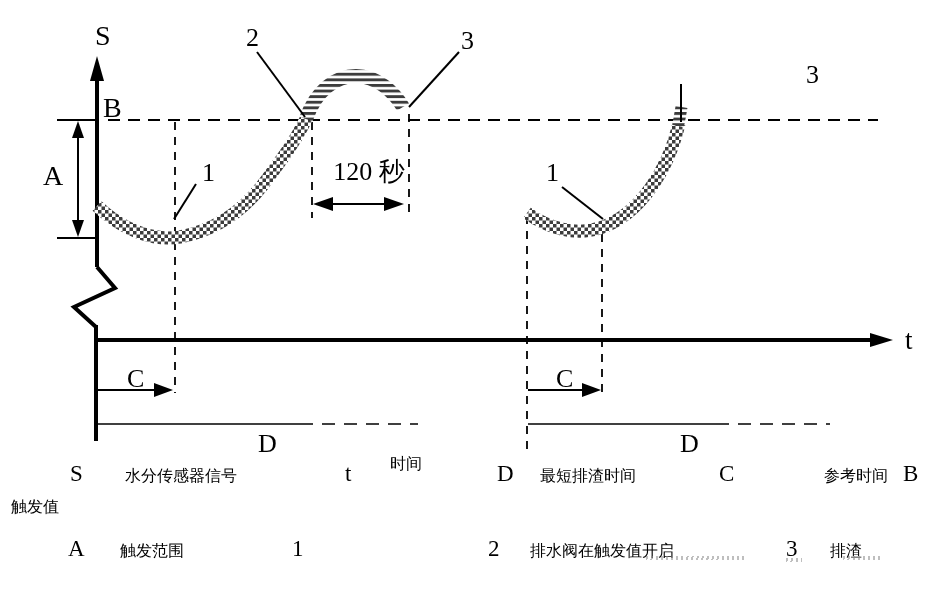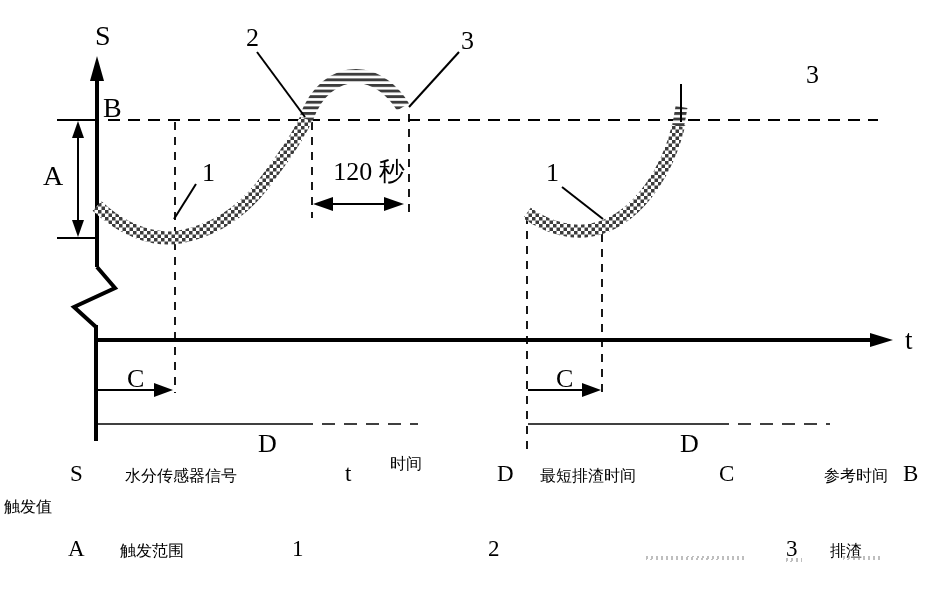--- a/index.html
+++ b/index.html
@@ -99,26 +99,27 @@
   <span class="legend-item legend-key" style="left:70px;top:461px;">S</span>
   <span class="legend-item" style="left:125px;top:463px;">水分传感器信号</span>
   <span class="legend-item legend-key" style="left:345px;top:461px;">t</span>
   <span class="legend-item" style="left:390px;top:451px;">时间</span>
   <span class="legend-item legend-key" style="left:497px;top:461px;">D</span>
   <span class="legend-item" style="left:540px;top:463px;">最短排渣时间</span>
   <span class="legend-item legend-key" style="left:719px;top:461px;">C</span>
   <span class="legend-item" style="left:808px;top:463px;margin-left:16px;">参考时间</span>
   <span class="legend-item legend-key" style="left:903px;top:461px;">B</span>
 
-  <span class="legend-item" style="left:4px;top:494px;">触发值</span>
+  <span class="legend-item" style="left:11px;top:494px;">触发值</span>
 
   <span class="legend-item legend-key" style="left:68px;top:536px;">A</span>
   <span class="legend-item" style="left:120px;top:538px;">触发范围</span>
   <span class="legend-item legend-key" style="left:292px;top:536px;">1</span>
   <span class="legend-item legend-key" style="left:488px;top:536px;">2</span>
+  <span class="legend-item" style="left:530px;top:538px;">排水阀在触发值开启</span>
   <span class="legend-item legend-key" style="left:786px;top:536px;">3</span>
   <span class="legend-item" style="left:830px;top:538px;">排渣</span>
 
   <div class="squiggle" style="left:646px;top:556px;width:100px;"></div>
   <div class="squiggle" style="left:786px;top:558px;width:16px;"></div>
   <div class="squiggle" style="left:843px;top:556px;width:40px;"></div>
 
 </div>
 
 </body></html>

